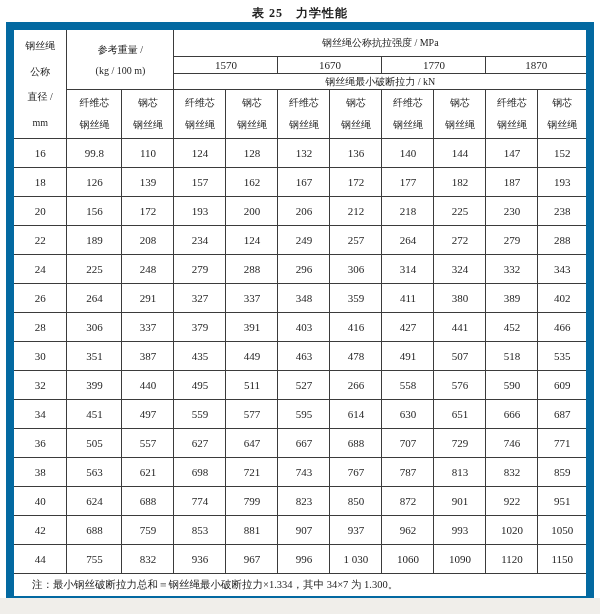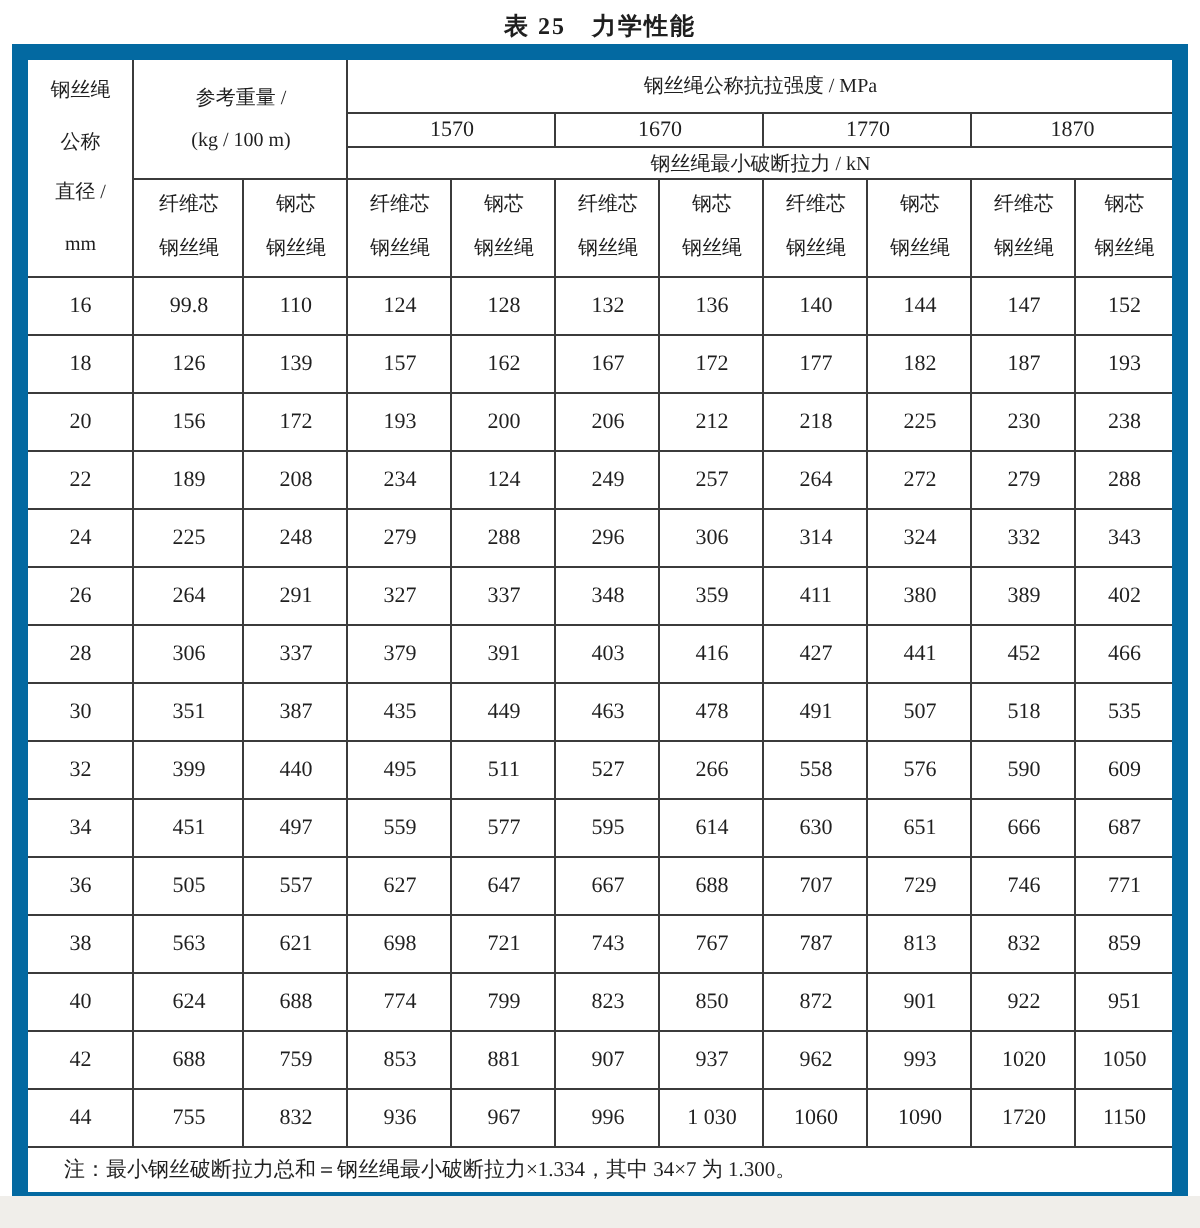--- a/index.html
+++ b/index.html
@@ -317,21 +317,21 @@
       <tr>
         <td>44</td>
         <td>755</td>
         <td>832</td>
         <td>936</td>
         <td>967</td>
         <td>996</td>
         <td>1 030</td>
         <td>1060</td>
         <td>1090</td>
-        <td>1720</td>
+        <td>1120</td>
         <td>1150</td>
       </tr>
     </tbody>
   <tfoot>
     <tr>
       <td colspan="11" class="note-cell">注：最小钢丝破断拉力总和＝钢丝绳最小破断拉力×1.334，其中 34×7 为 1.300。</td>
     </tr>
   </tfoot>
 </table>
 

